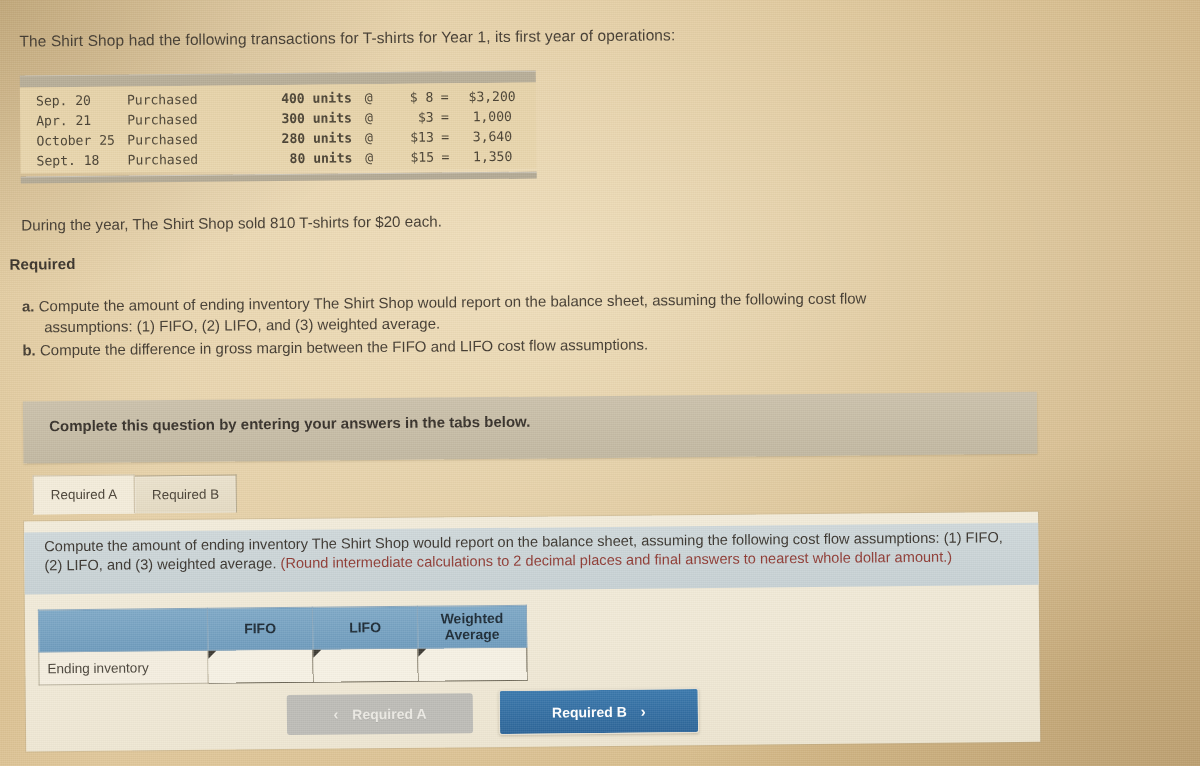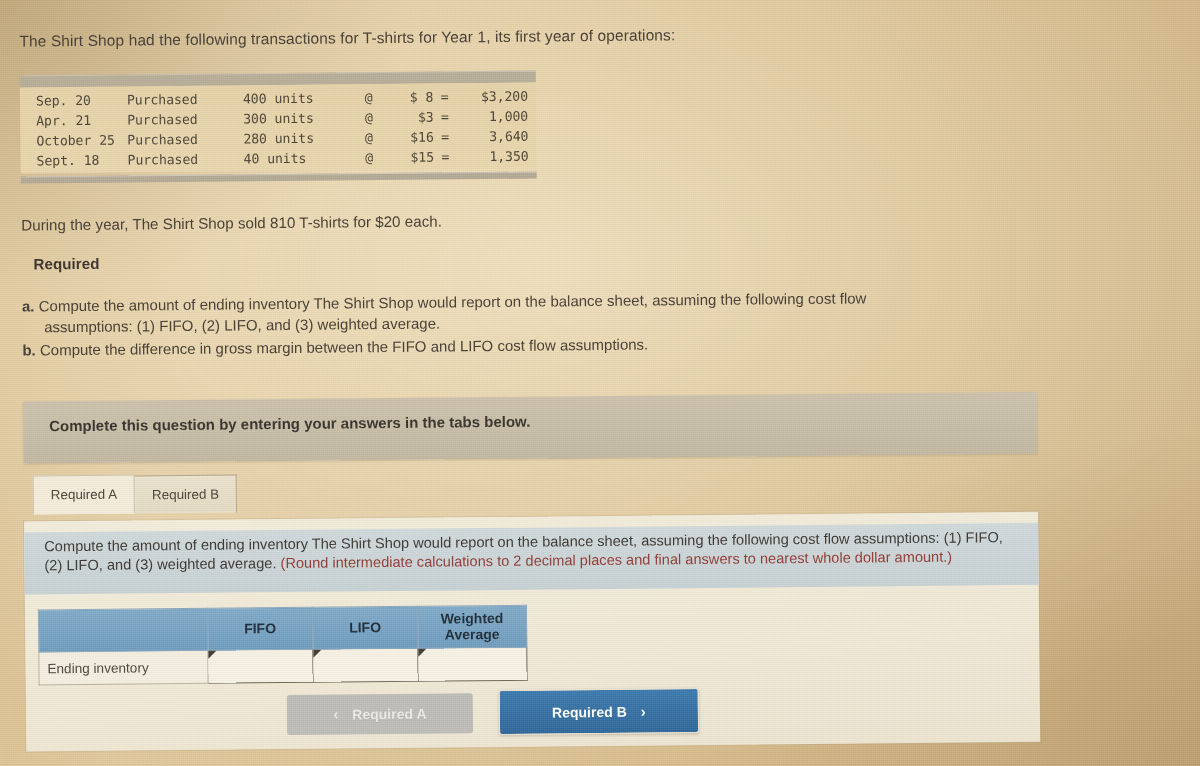--- a/index.html
+++ b/index.html
@@ -53,31 +53,31 @@
     padding:4px 0 3px 0;
   }
   table.tx{
     border-collapse:collapse;width:100%;
     font-family:"DejaVu Sans Mono","Liberation Mono",monospace;
     font-size:13.2px;color:#4b4334;letter-spacing:-0.1px;
   }
   table.tx td{padding:2.4px 0;white-space:pre;}
   .c-date{width:92px;padding-left:16px!important;}
   .c-act {width:120px;}
-  .c-units{width:112px;text-align:left;}
+  .c-units{width:112px;text-align:right;font-weight:bold;}
   .c-at  {width:36px;text-align:center;}
   .c-price{width:50px;text-align:right;}
   .c-eq  {width:24px;text-align:center;}
-  .c-total{width:74px;text-align:right;padding-right:8px!important;}
+  .c-total{width:74px;text-align:center;padding-right:8px!important;}
   .txbar-bot{height:7px;background:#b3a994;width:516px;margin-top:3px;
     box-shadow:inset 0 1px 0 rgba(255,255,255,.35);}
 
   
   .sold{position:absolute;left:22px;top:211px;font-size:15.2px;color:#443c31;}
-  .req-h{position:absolute;left:34px;top:250px;font-size:15.2px;font-weight:bold;color:#3a332a;}
+  .req-h{position:absolute;left:10px;top:250px;font-size:15.2px;font-weight:bold;color:#3a332a;}
 
   .bullets{position:absolute;left:22px;top:290px;width:1100px;font-size:15px;line-height:1.42;color:#443c31;}
   .bullets .b{margin-bottom:1px;}
   .bullets b{font-weight:bold;}
   .bullets .ind{display:block;padding-left:22px;}
 
   
   .banner{
     position:absolute;left:22px;top:396px;width:1014px;height:62px;
     background:linear-gradient(180deg,#cbc1ab 0%, #c2b8a1 100%);
@@ -192,28 +192,28 @@
             <td class="c-at">@</td>
             <td class="c-price">$3</td>
             <td class="c-eq">=</td>
             <td class="c-total">1,000</td>
           </tr>
           <tr>
             <td class="c-date">October 25</td>
             <td class="c-act">Purchased</td>
             <td class="c-units">280 units</td>
             <td class="c-at">@</td>
-            <td class="c-price">$16</td>
+            <td class="c-price">$13</td>
             <td class="c-eq">=</td>
             <td class="c-total">3,640</td>
           </tr>
           <tr>
             <td class="c-date">Sept. 18</td>
             <td class="c-act">Purchased</td>
-            <td class="c-units">40 units</td>
+            <td class="c-units">80 units</td>
             <td class="c-at">@</td>
             <td class="c-price">$15</td>
             <td class="c-eq">=</td>
             <td class="c-total">1,350</td>
           </tr>
         </tbody>
       </table>
     </div>
     <div class="txbar-bot"></div>
   </div>

